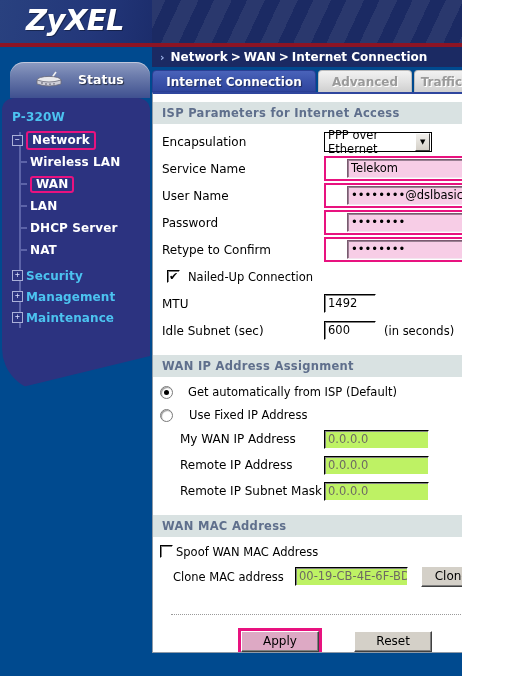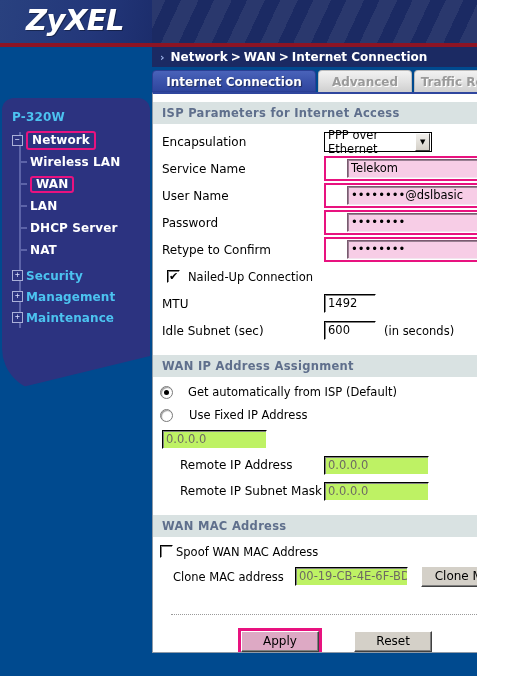--- a/index.html
+++ b/index.html
@@ -9,21 +9,20 @@
     background: #ffffff;
     font-family: "DejaVu Sans", sans-serif;
   }
 
   #app {
     position: relative;
     width: 462px;
     height: 676px;
     overflow: hidden;
     background: #004a8f;
-    padding-left: 15px;
   }
 
   
   .banner {
     position: absolute;
     left: 0; top: 0;
     width: 520px; height: 43px;
     background: #1b2a63;
     overflow: hidden;
   }
@@ -415,20 +414,32 @@
     <div class="logo">ZyXEL</div>
   </div>
   <div class="redline"></div>
 
   <div class="leftbg">
     <svg class="curve" viewBox="0 0 150 629" preserveAspectRatio="none">
       <path d="M0,0 L150,0 L150,629 L0,629 Z" fill="#004a8f"></path>
     </svg>
   </div>
 
+  <div class="status-tab">
+    <svg class="rtr" viewBox="0 0 38 20">
+      <line x1="24" y1="2" x2="19" y2="9" stroke="#f0f0f0" stroke-width="1.6"></line>
+      <ellipse cx="17" cy="10" rx="12" ry="3.6" fill="#e9e9ec" stroke="#6a6a78" stroke-width="0.8"></ellipse>
+      <path d="M5,10 L5,14 Q17,18 29,14 L29,10 Q17,14 5,10 Z" fill="#cfcfd8" stroke="#6a6a78" stroke-width="0.8"></path>
+      <circle cx="10" cy="13" r="0.9" fill="#7a7a88"></circle>
+      <circle cx="14" cy="14" r="0.9" fill="#7a7a88"></circle>
+      <circle cx="18" cy="14.2" r="0.9" fill="#7a7a88"></circle>
+      <circle cx="22" cy="13.8" r="0.9" fill="#7a7a88"></circle>
+    </svg>
+    <div class="slabel">Status</div>
+  </div>
 
   <div class="menu-panel">
     <div class="tree">
       <div class="tree-root">P-320W</div>
       <div class="tree-rail"></div>
 
       <div class="tnode">
         <span class="tbox">−</span>
         <span class="tlabel-top boxed">Network</span>
       </div>
@@ -549,20 +560,21 @@
       <span class="radio on"></span>
       <span class="small" style="margin-left:15px;">Get automatically from ISP (Default)</span>
     </div>
 
     <div class="row" style="height:22px; padding-left:7px;">
       <span class="radio"></span>
       <span class="small" style="margin-left:16px;">Use Fixed IP Address</span>
     </div>
 
     <div class="row" style="height:26px;">
+      <span class="lab indent">My WAN IP Address</span>
       <span class="inp disabled" style="width:105px;">0.0.0.0</span>
     </div>
 
     <div class="row" style="height:26px;">
       <span class="lab indent">Remote IP Address</span>
       <span class="inp disabled" style="width:105px;">0.0.0.0</span>
     </div>
 
     <div class="row" style="height:26px;">
       <span class="lab indent">Remote IP Subnet Mask</span>

